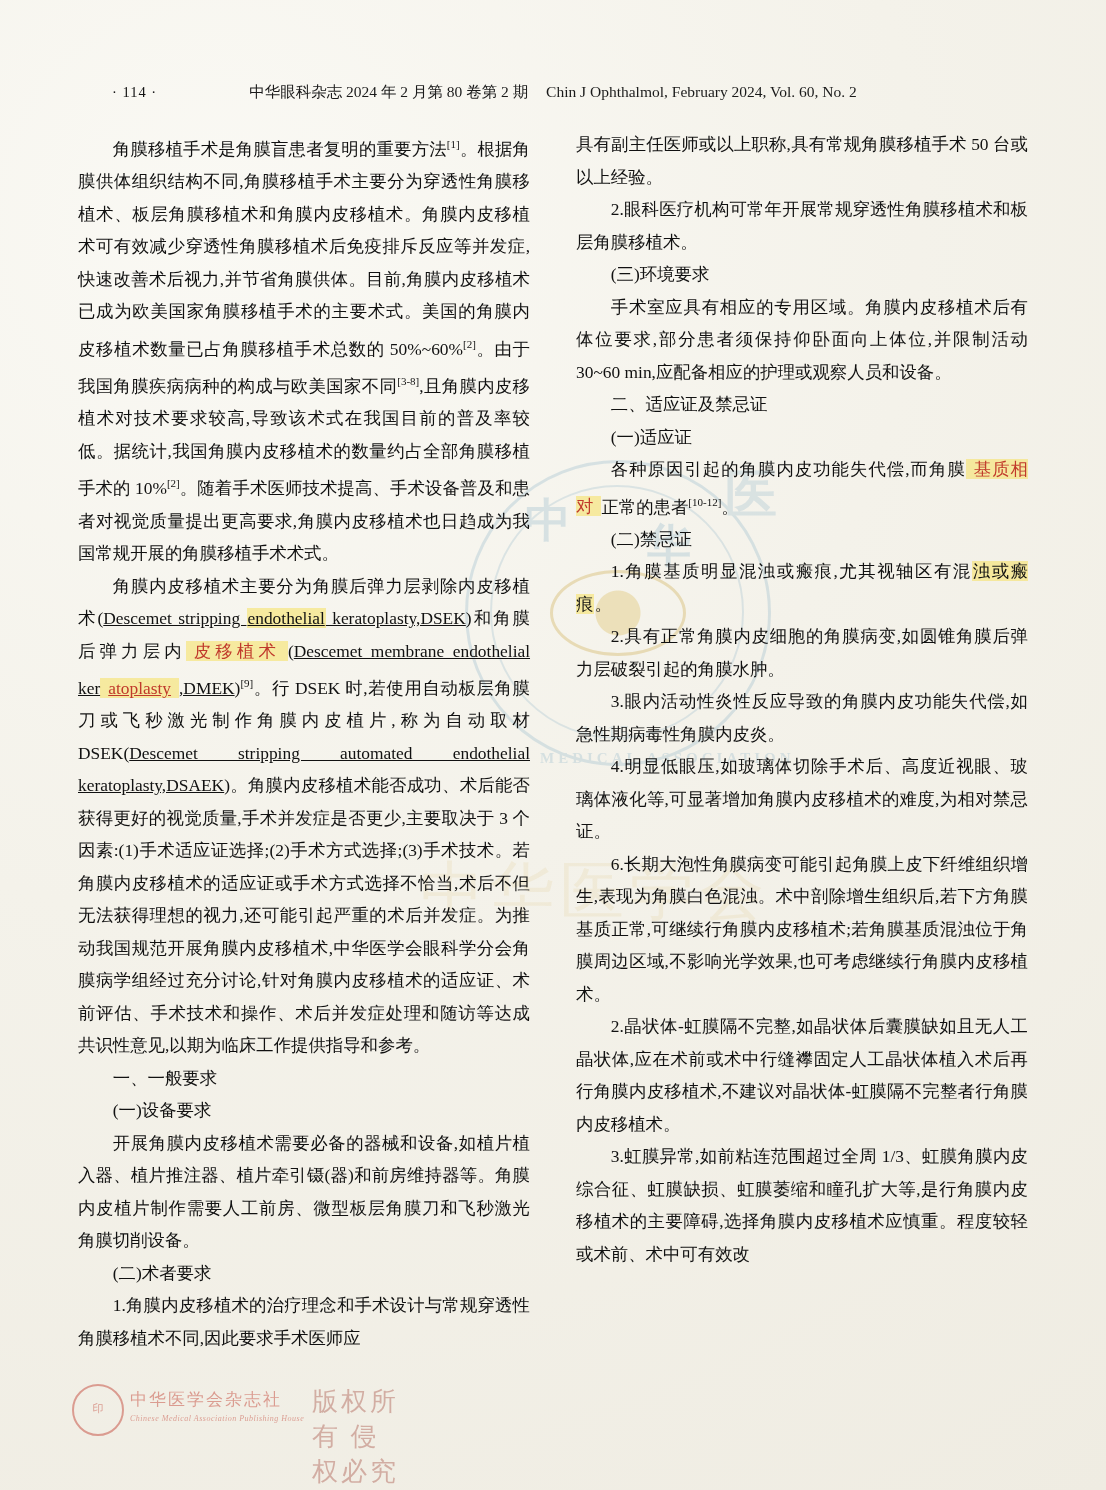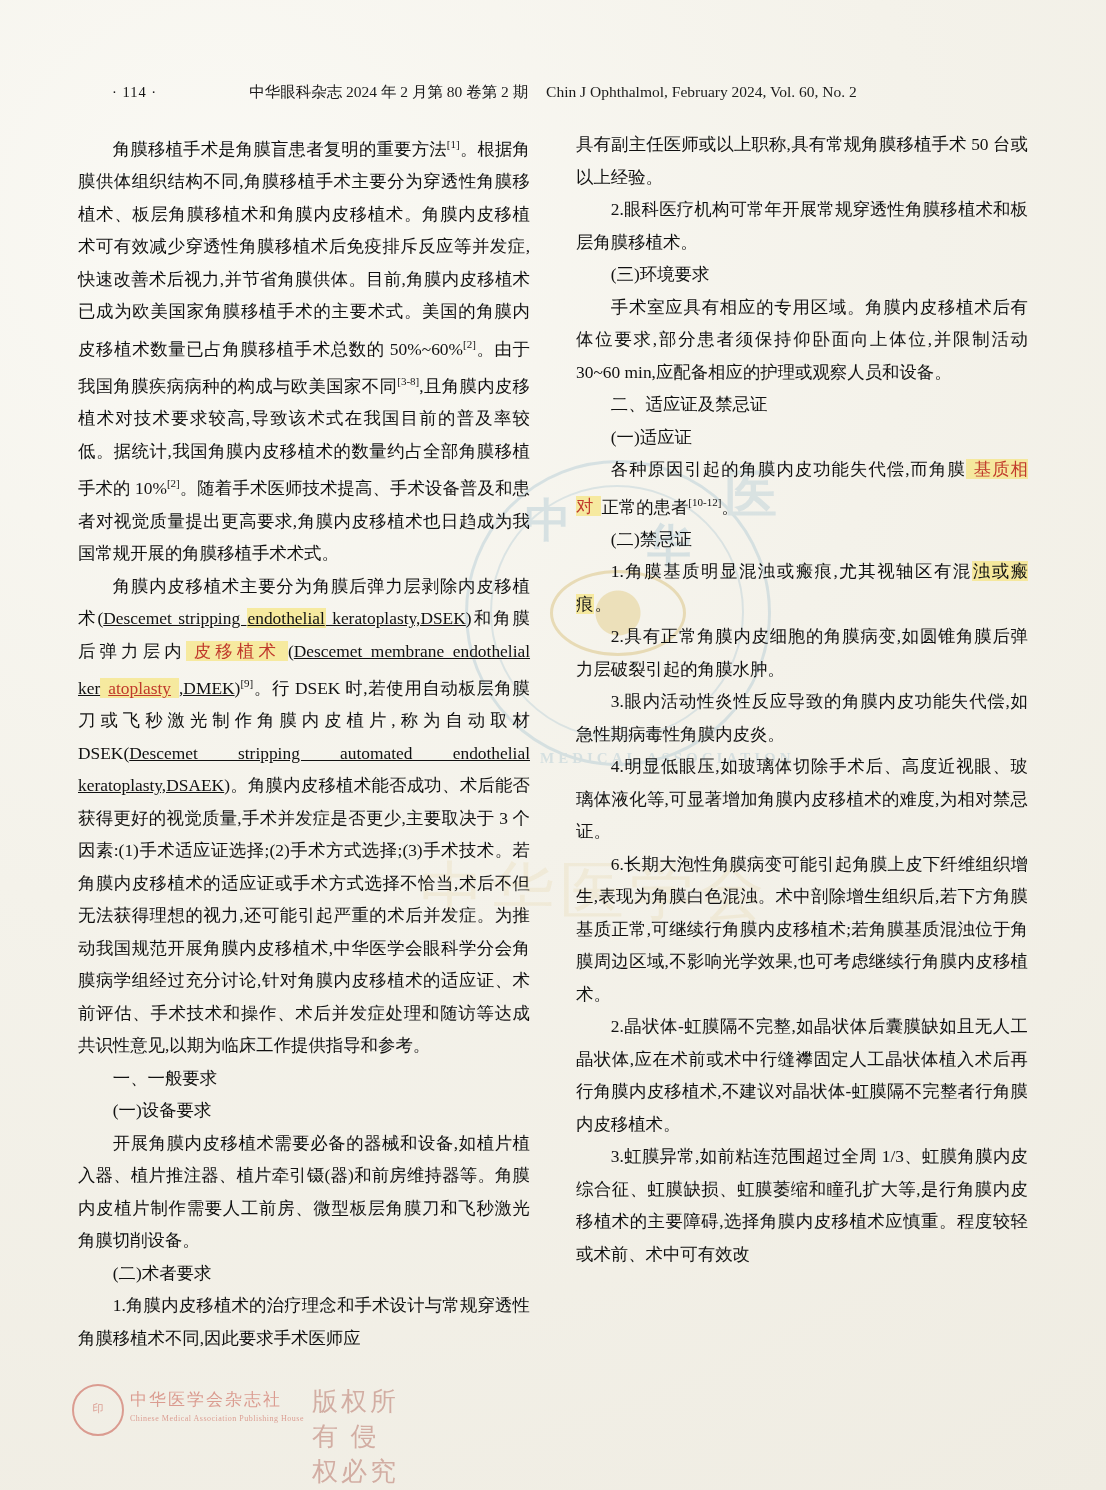--- a/index.html
+++ b/index.html
@@ -122,20 +122,21 @@
     font-size: 17px;
     color: #c0392b;
     letter-spacing: 2px;
   }
   .stamp-en {
     position: absolute;
     left: 58px; top: 32px;
     font-size: 8px;
     color: #c0392b;
     letter-spacing: 0.5px;
+    font-style: italic;
   }
   .stamp-cn2 {
     position: absolute;
     left: 240px; top: 2px;
     font-size: 26px;
     color: #9c3b2e;
     letter-spacing: 3px;
     opacity: .8;
   }
 

